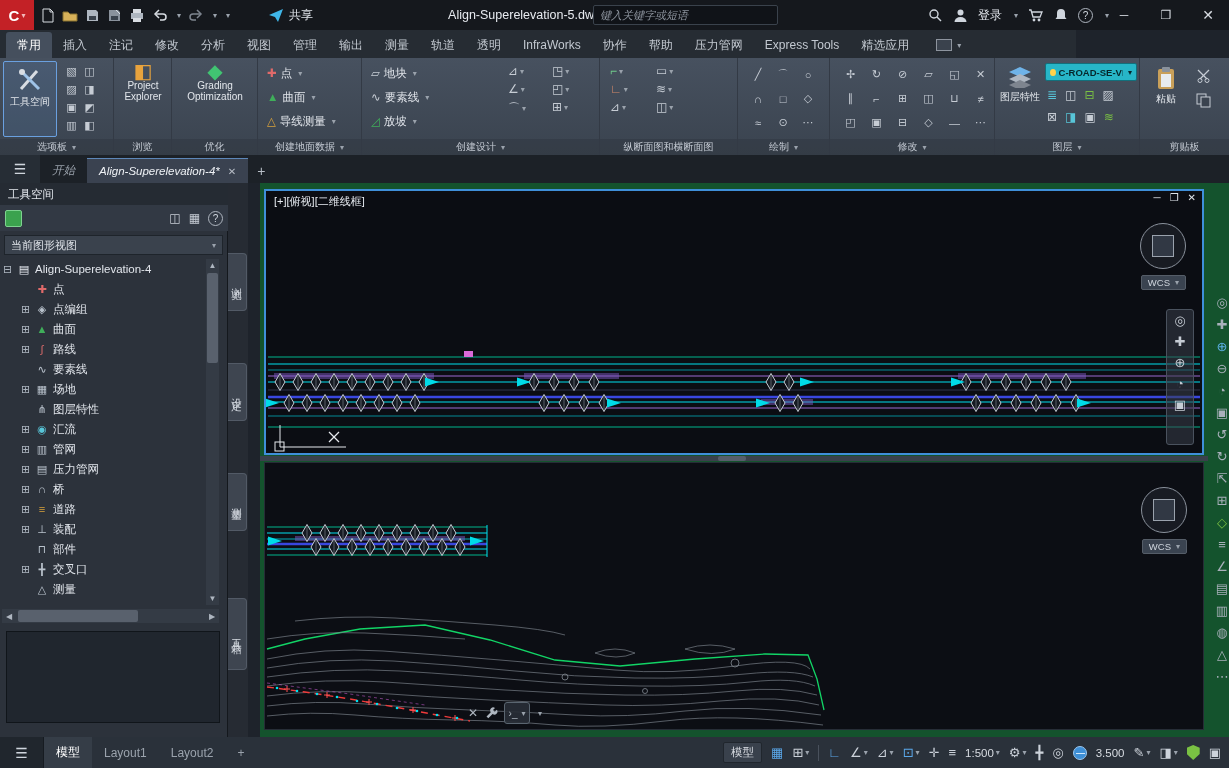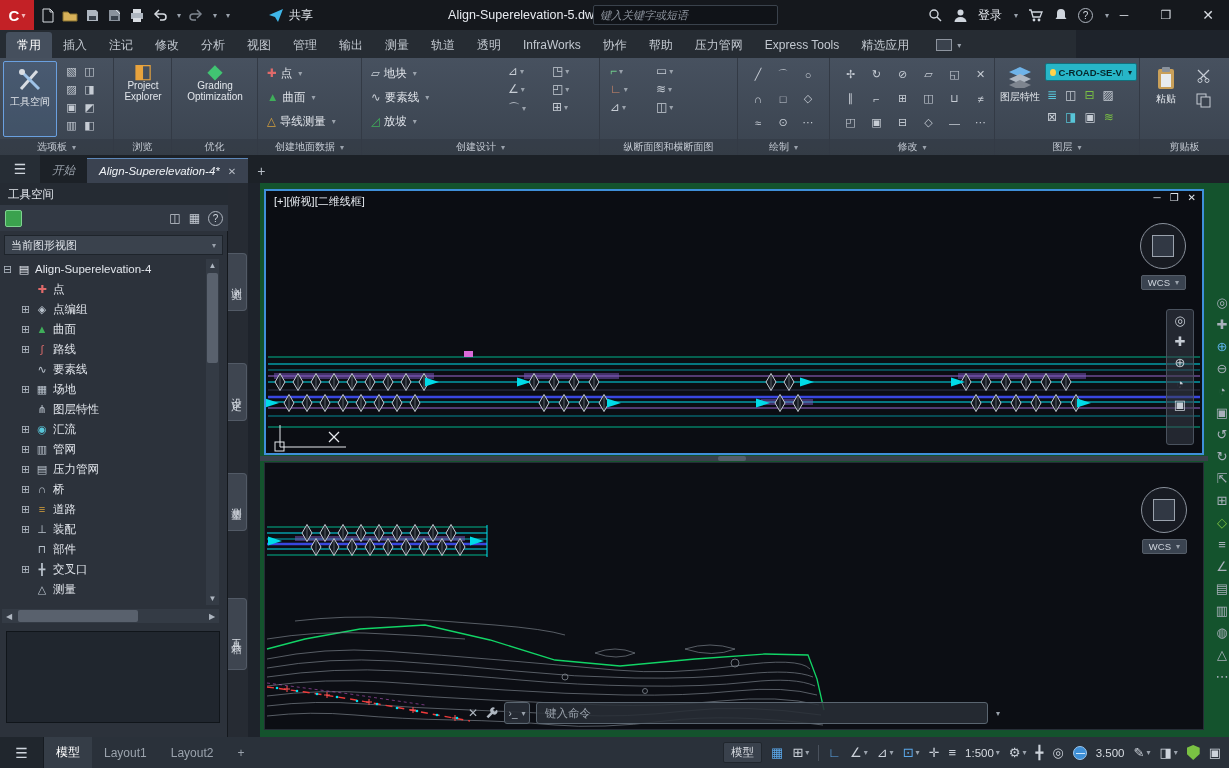--- a/index.html
+++ b/index.html
@@ -893,21 +893,20 @@
         <span class="ico">✕</span>
         <span class="ico">
             <svg width="14" height="14">
               <path d="M11,2 a3,3 0 0 0 -4.2,4.2 L2.5,10.5 l1.8,1.8 L8.6,8 A3,3 0 0 0 12.8,3.8 L10.8,5.8 L9,4 z" fill="#aeb6c0"></path>
             </svg>
           </span>
         <span class="cmdchip">
             <span>›_</span>
             <span class="dd">▾</span>
           </span>
-        <input class="cmdinput" placeholder="键入命令" style="">
         <span class="dd">▾</span>
       </div>
     </div>
   </div>
 
   <div class="abs statusbar">
     <div class="sb-menu">☰</div>
     <div class="sb-tab active">模型</div>
     <div class="sb-tab">Layout1</div>
     <div class="sb-tab">Layout2</div>

